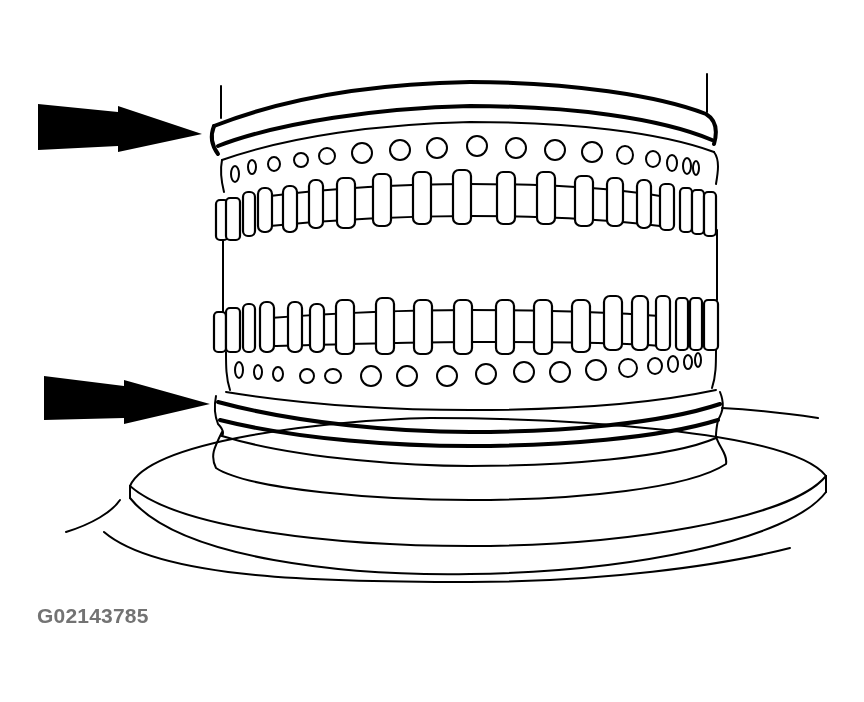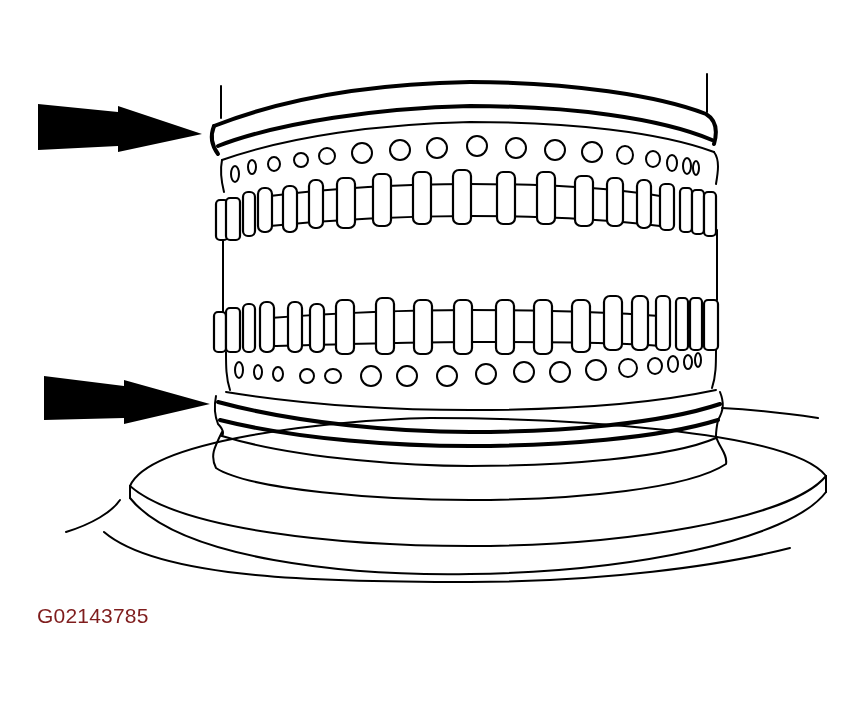--- a/index.html
+++ b/index.html
@@ -5,21 +5,21 @@
     html, body { margin: 0; padding: 0; background: #ffffff; }
     body { width: 864px; height: 702px; position: relative; overflow: hidden; font-family: "Liberation Sans", sans-serif; }
     #figure { position: absolute; left: 0; top: 0; width: 864px; height: 702px; }
     .ln { fill: none; stroke: #000; stroke-width: 2; stroke-linecap: round; stroke-linejoin: round; }
     .thick { fill: none; stroke: #000; stroke-width: 4; stroke-linecap: round; }
     .hole { fill: #fff; stroke: #000; stroke-width: 2; }
     .tooth { fill: #fff; stroke: #000; stroke-width: 2.2; }
     .arrow { fill: #000; }
     #fig-id {
       position: absolute; left: 37px; top: 604px;
-      font-size: 21px; font-weight: normal; color: #7f1d1d; letter-spacing: 0.2px;
+      font-size: 21px; font-weight: bold; color: #737373; letter-spacing: 0.2px;
       font-family: "Liberation Sans", sans-serif;
     }
   </style>
 </head>
 <body>
 
 <svg id="figure" viewBox="0 0 864 702" xmlns="http://www.w3.org/2000/svg">
 
   <g>
     <polygon class="arrow" points="38,104 118,112 118,106 202,134 118,152 118,146 38,150"></polygon>

